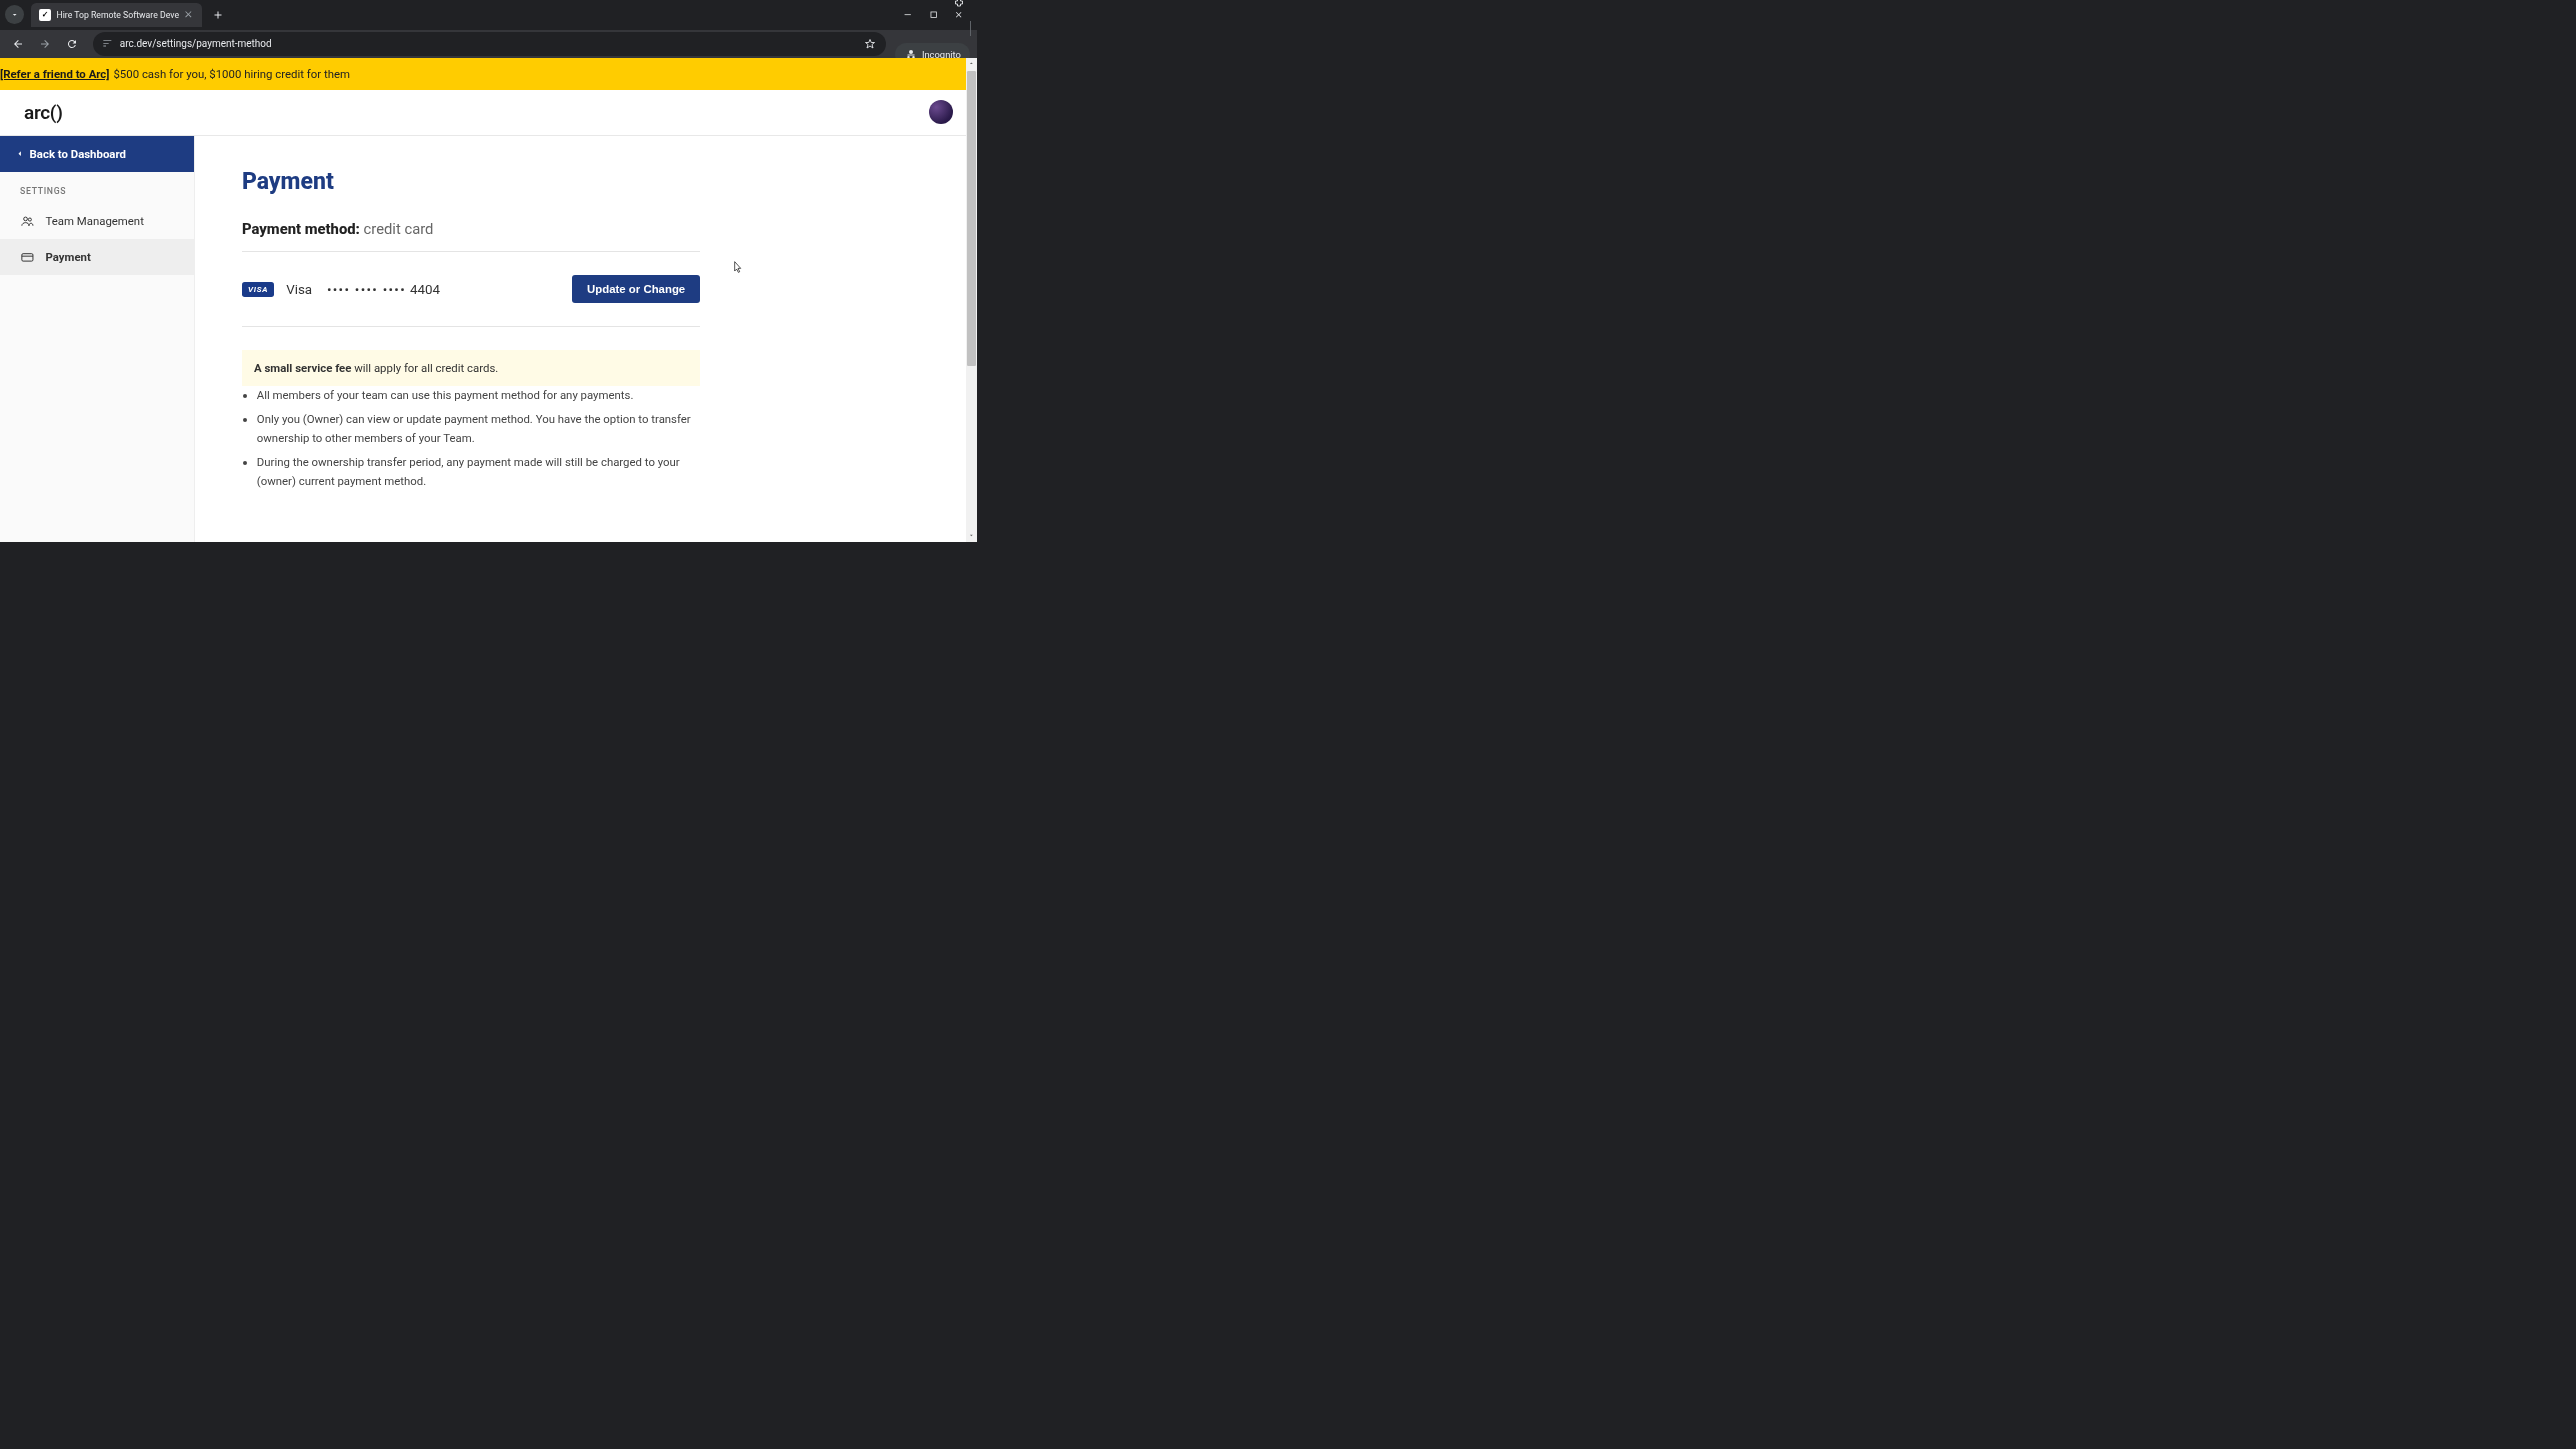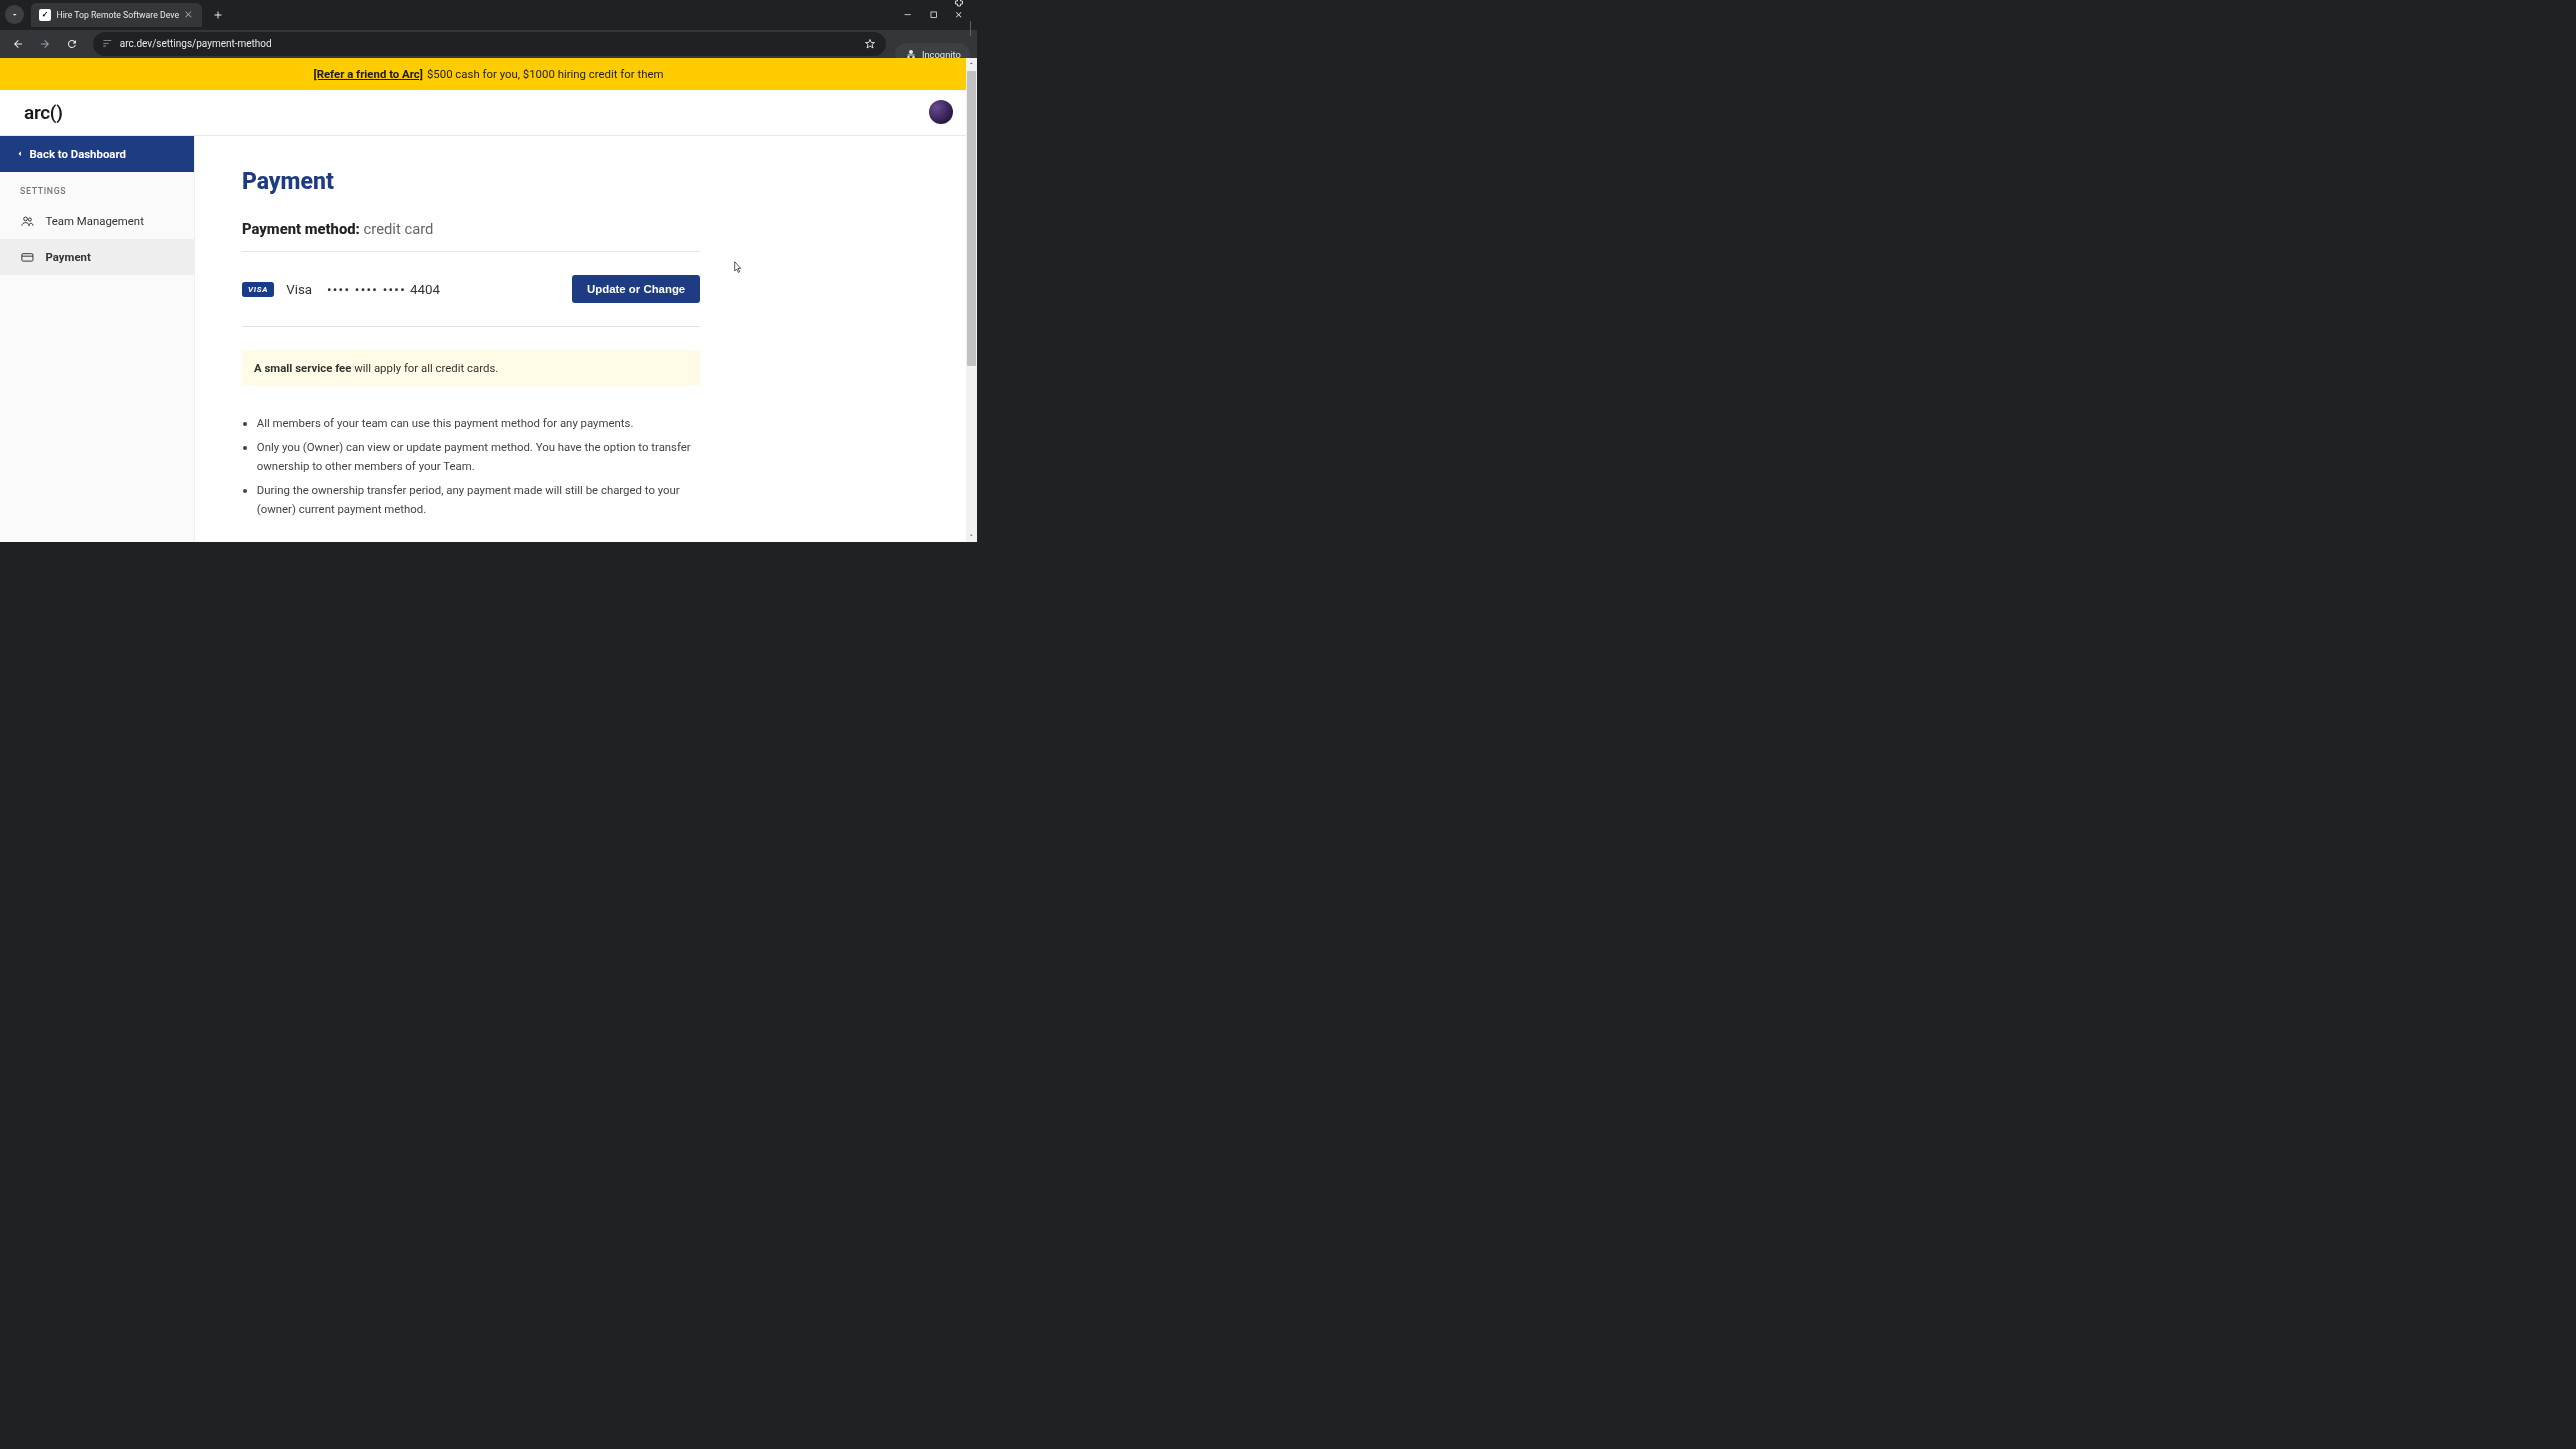--- a/index.html
+++ b/index.html
@@ -147,21 +147,20 @@
     top: 13.4px; height: 295px;
     background: #c1c1c1;
     border-radius: 1.3px;
   }
 
   .banner {
     background: #ffcc00;
     height: 32px;
     display: flex;
     align-items: center;
-    justify-content: center;
     font-size: 11.4px;
     color: #222;
   }
   .banner a { color: #1a1a1a; font-weight: 700; text-decoration: underline; }
   .banner-text { margin-left: 4px; }
 
   .app-header {
     height: 46px;
     display: flex;
     align-items: center;
@@ -273,21 +272,20 @@
     font-weight: 700;
     border-radius: 3px;
   }
 
   .fee-note {
     background: #fffbe6;
     width: 458px;
     padding: 10.7px 12px;
     font-size: 11.4px;
     color: #333;
-    margin-bottom: 28px;
   }
   .fee-note strong { font-weight: 700; }
 
   .info-list {
     width: 458px;
     padding-left: 14.8px;
   }
   .info-list li {
     font-size: 11.4px;
     color: #444;

